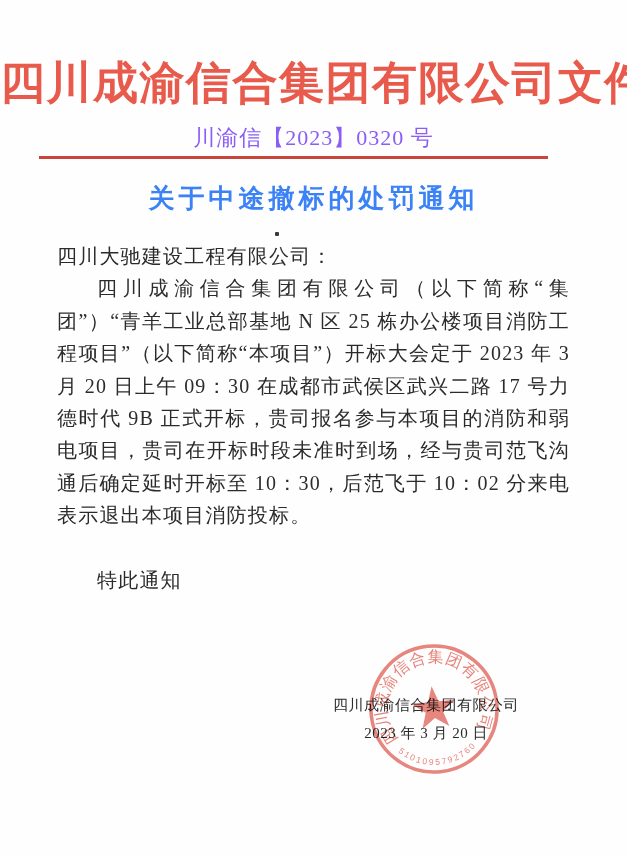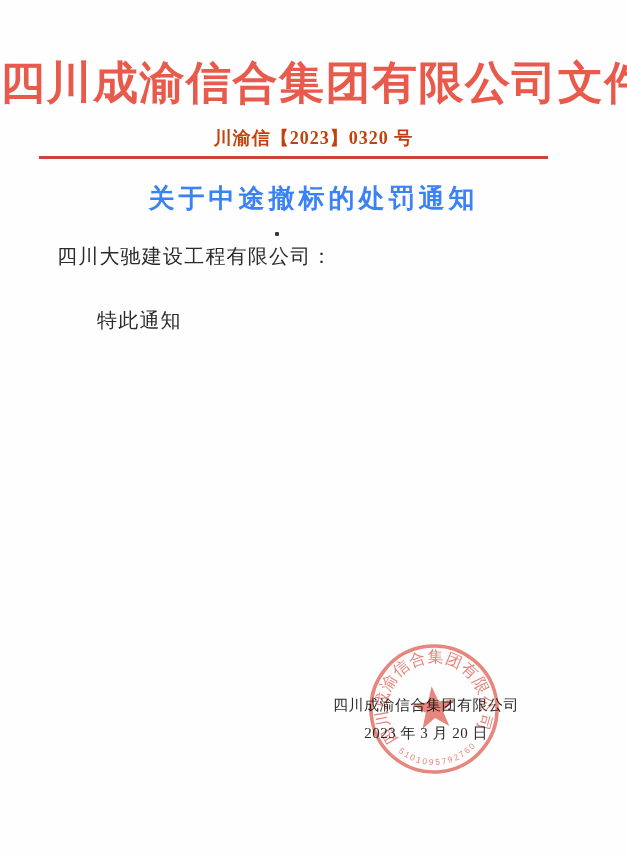--- a/index.html
+++ b/index.html
@@ -24,24 +24,24 @@
     font-family:"Liberation Serif","DejaVu Serif",serif;
     font-size:45px;line-height:50px;
     font-weight:bold;
     letter-spacing:1.5px;
     color:var(--header-red);
     white-space:nowrap;
   }
   .doc-number{
     position:absolute;top:125px;left:0;right:0;
     text-align:center;
-    font-size:18px;line-height:26px;
-    font-weight:bold;
+    font-size:22px;line-height:26px;
+    font-weight:normal;
     letter-spacing:1px;
-    color:#c2410c;
+    color:#8b5cf6;
   }
   .red-rule{
     position:absolute;top:156px;left:39px;
     width:509px;height:2.5px;
     background:var(--rule-red);
   }
   .subject{
     position:absolute;top:183px;left:0;right:0;
     text-align:center;
     font-family:"Liberation Sans","DejaVu Sans",sans-serif;
@@ -93,20 +93,21 @@
   <div class="doc-number">川渝信【2023】0320 号</div>
 
   <div class="red-rule"></div>
 
   <div class="subject">关于中途撤标的处罚通知</div>
 
   <div class="stray-dot"></div>
 
   <div class="letter-body">
     <p class="salutation">四川大驰建设工程有限公司：</p>
+    <p class="para">四川成渝信合集团有限公司（以下简称“集团”）“青羊工业总部基地 N 区 25 栋办公楼项目消防工程项目”（以下简称“本项目”）开标大会定于 2023 年 3 月 20 日上午 09：30 在成都市武侯区武兴二路 17 号力德时代 9B 正式开标，贵司报名参与本项目的消防和弱电项目，贵司在开标时段未准时到场，经与贵司范飞沟通后确定延时开标至 10：30，后范飞于 10：02 分来电表示退出本项目消防投标。</p>
     <p class="closing">特此通知</p>
   </div>
 
   <div class="signature">
     <div class="sig-company">四川成渝信合集团有限公司</div>
     <div class="sig-date">2023 年 3 月 20 日</div>
   </div>
 
   <svg class="seal" viewBox="0 0 150 150" xmlns="http://www.w3.org/2000/svg">
     <g transform="rotate(-6 75 75)" fill="#e06257">

